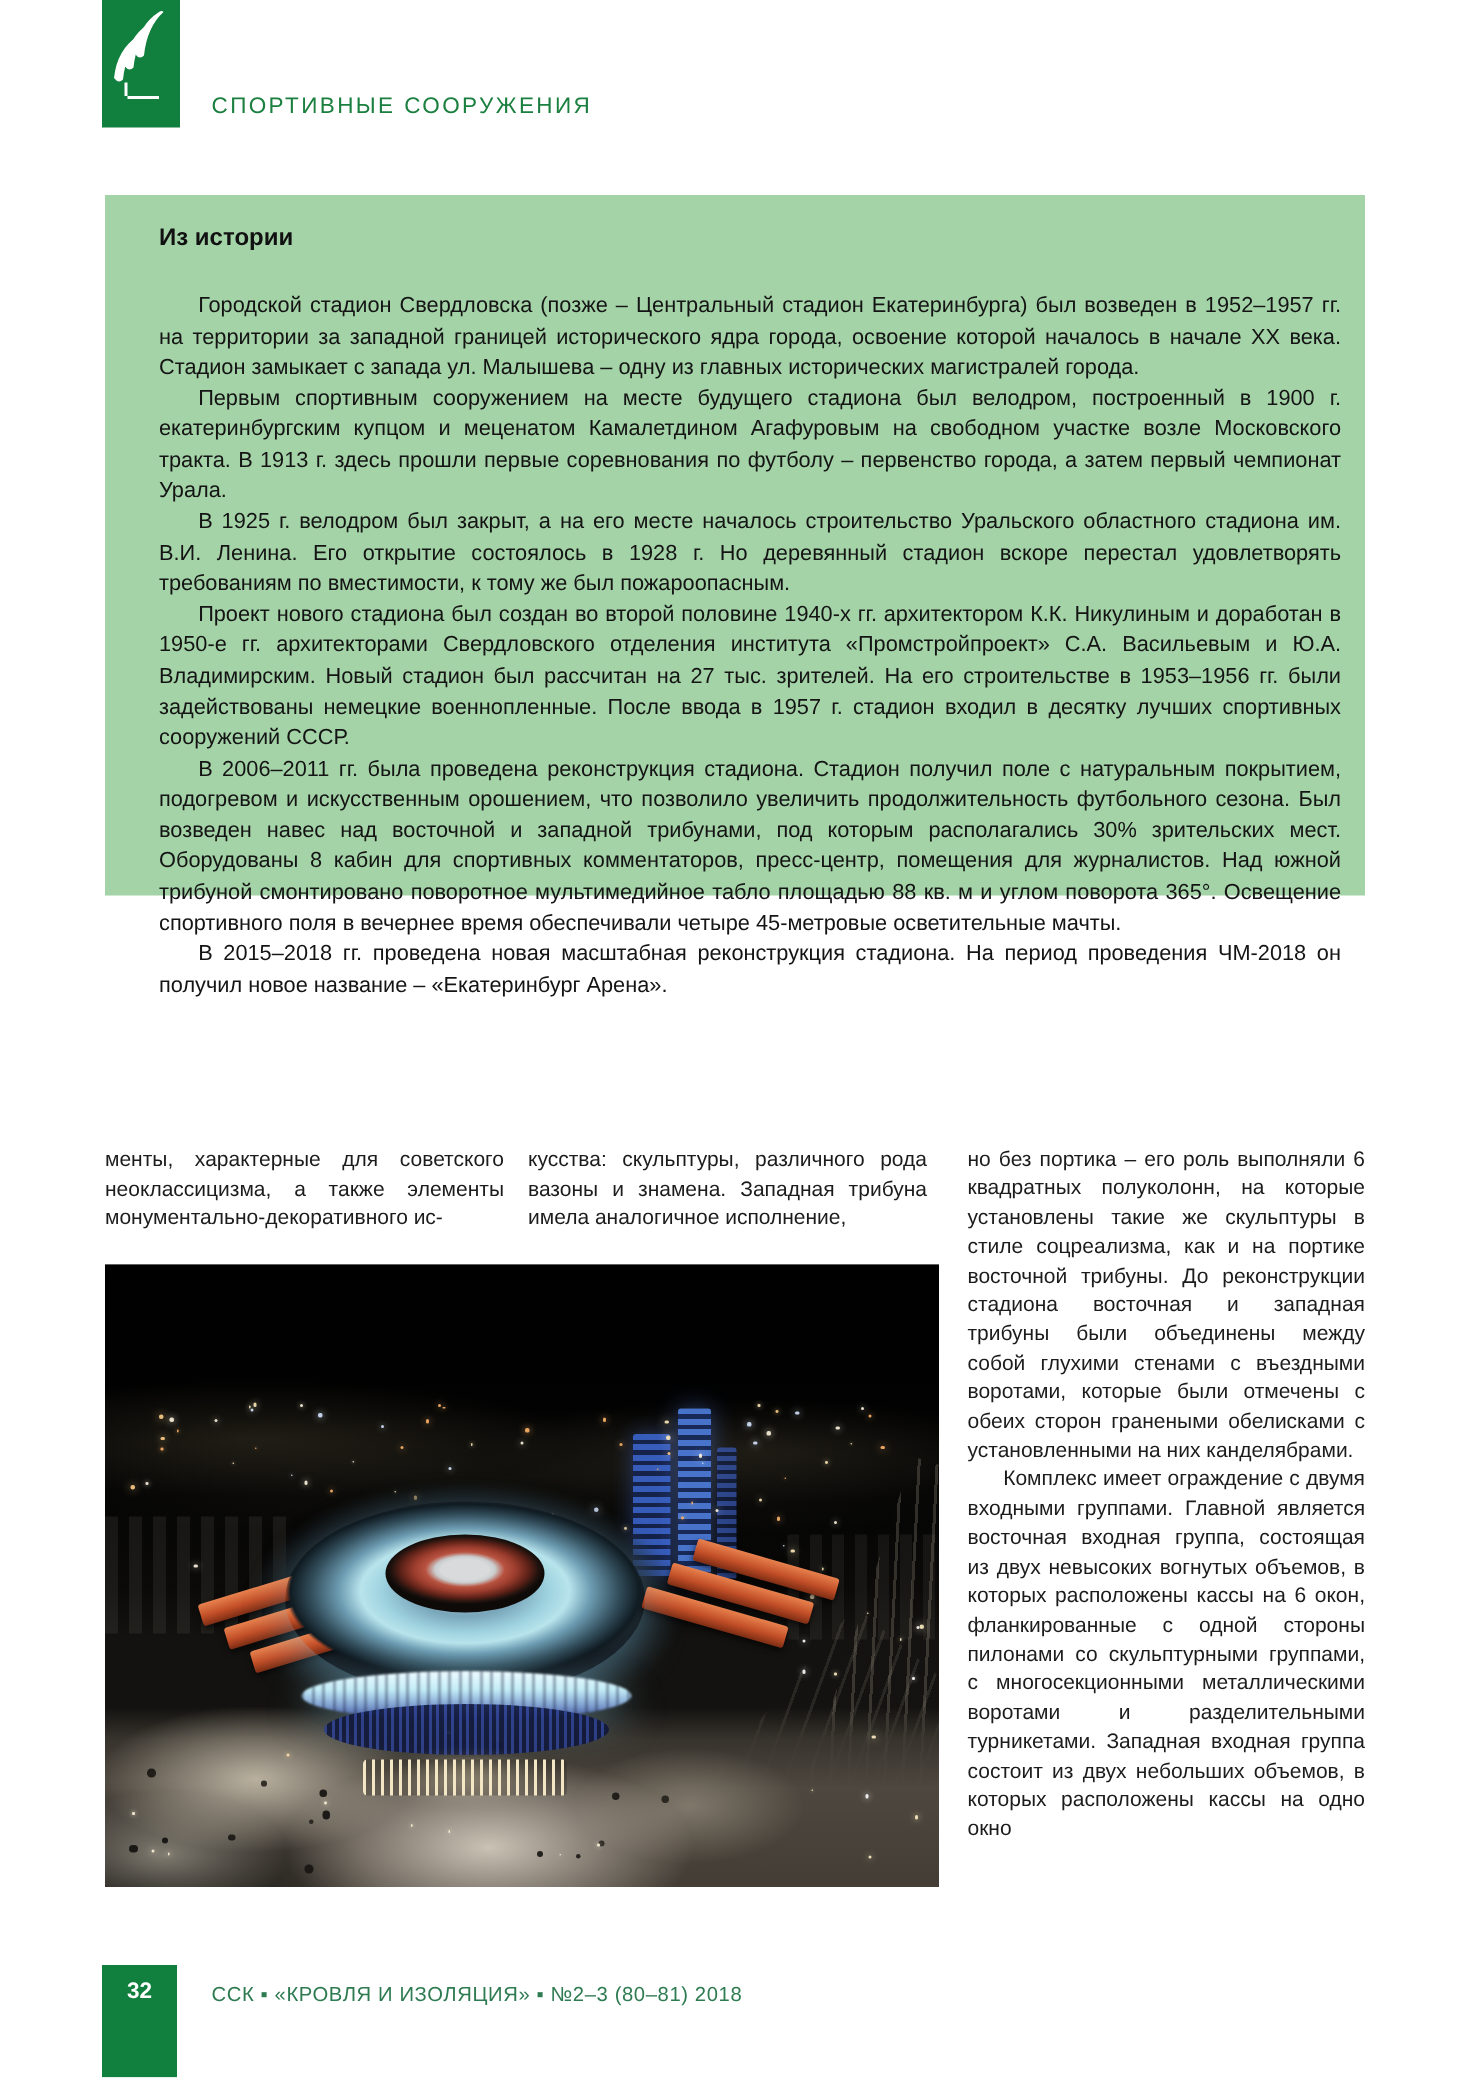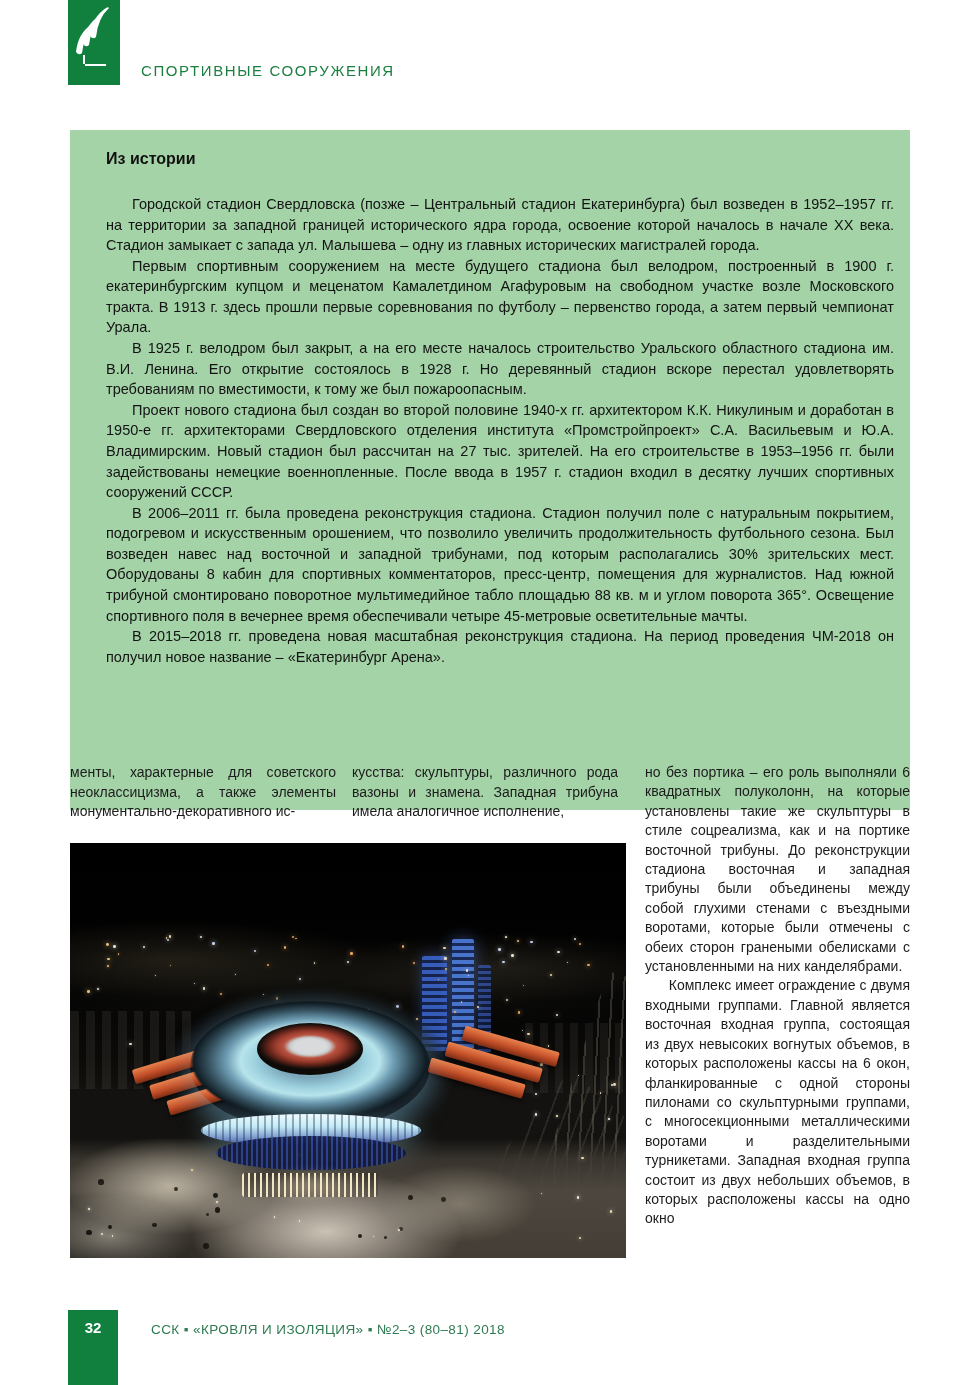--- a/index.html
+++ b/index.html
@@ -8,21 +8,21 @@
     font-family:"Liberation Sans","DejaVu Sans",sans-serif;color:#1c1c1c;
   }
   
   .logo-box{position:absolute;left:68px;top:0;width:52px;height:85px;background:#117f3e;}
   .section-header{
     position:absolute;left:141px;top:62px;font-size:15px;font-weight:normal;
     color:#1b7f3f;letter-spacing:1.6px;
   }
   
   .infobox{
-    position:absolute;left:70px;top:130px;width:840px;height:680px;
+    position:absolute;left:70px;top:130px;width:840px;height:467px;
     background:#a4d3a7;box-sizing:border-box;padding:20px 16px 0 36px;
   }
   .infobox-title{font-size:16px;font-weight:bold;color:#111;margin:0 0 26px 0;}
   .infobox p{
     margin:0;font-size:14.5px;line-height:1.42;text-align:justify;
     text-indent:1.8em;color:#141414;
   }
   
   .col{position:absolute;top:763px;font-size:14px;line-height:19.6px;text-align:justify;color:#1c1c1c;}
   .col p{margin:0;}
@@ -85,21 +85,21 @@
   .st-curtain{left:146px;top:293px;width:190px;height:34px;border-radius:50%;opacity:.9;background:
     repeating-linear-gradient(90deg,#2c3f8e 0 2px,#10173a 2px 5px);}
   .st-colglow{left:165px;top:322px;width:150px;height:40px;border-radius:50%;filter:blur(5px);background:
     radial-gradient(closest-side, rgba(255,238,200,.55), transparent 75%);}
   .st-colonnade{left:172px;top:330px;width:136px;height:24px;border-radius:3px;background:
     repeating-linear-gradient(90deg,#f3e6c4 0 2px, rgba(32,26,20,.25) 2px 6px);}
   
   .footer-pagebox{position:absolute;left:68px;top:1310px;width:50px;height:75px;background:#117f3e;
     text-align:center;box-sizing:border-box;padding-top:9px;}
   .footer-pagenum{color:#ffffff;font-weight:bold;font-size:15px;}
-  .footer-credit{position:absolute;left:141px;top:1322px;color:#2e7b51;font-size:13.5px;letter-spacing:.4px;margin-left:10px;}
+  .footer-credit{position:absolute;left:141px;top:1322px;color:#2e7b51;font-size:13.5px;letter-spacing:.4px;}
 </style>
 </head>
 <body>
 
 <div class="page">
 
   <div class="logo-box">
     <svg width="52" height="85" viewBox="0 0 52 85">
       <g fill="#ffffff">
         <path d="M8 52 Q10 33 24 24 Q26 22.5 27 24 Q16 34 14 53 Q11 56 8 52 Z"></path>

